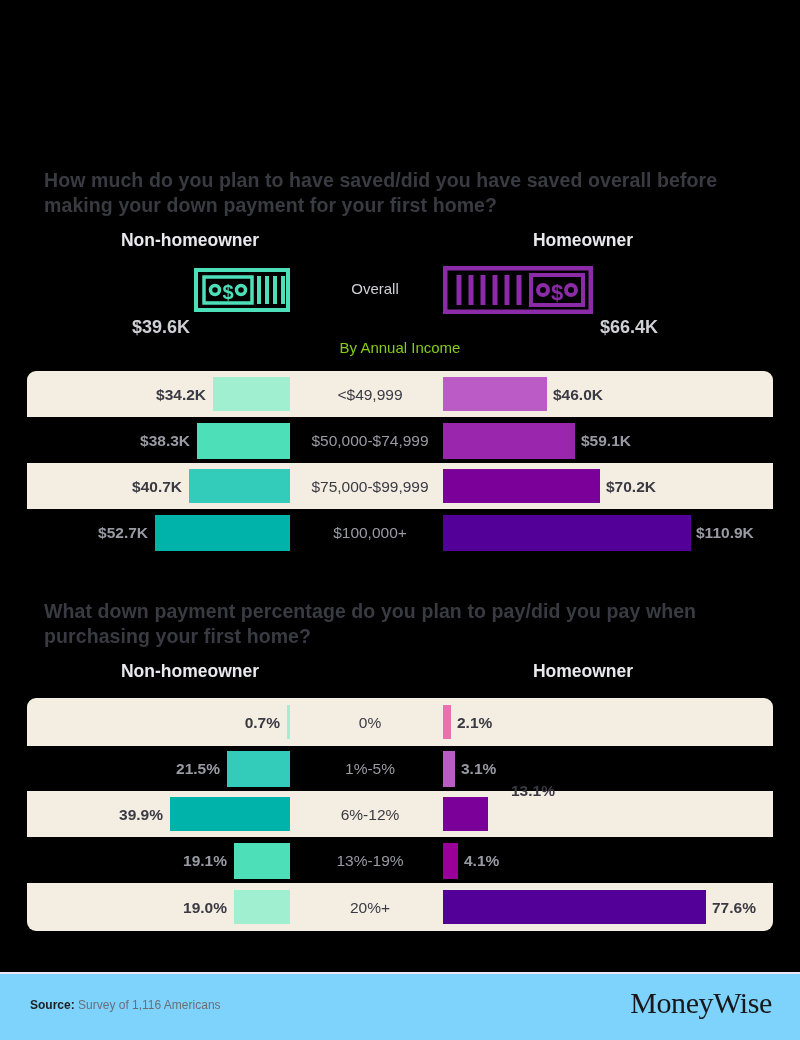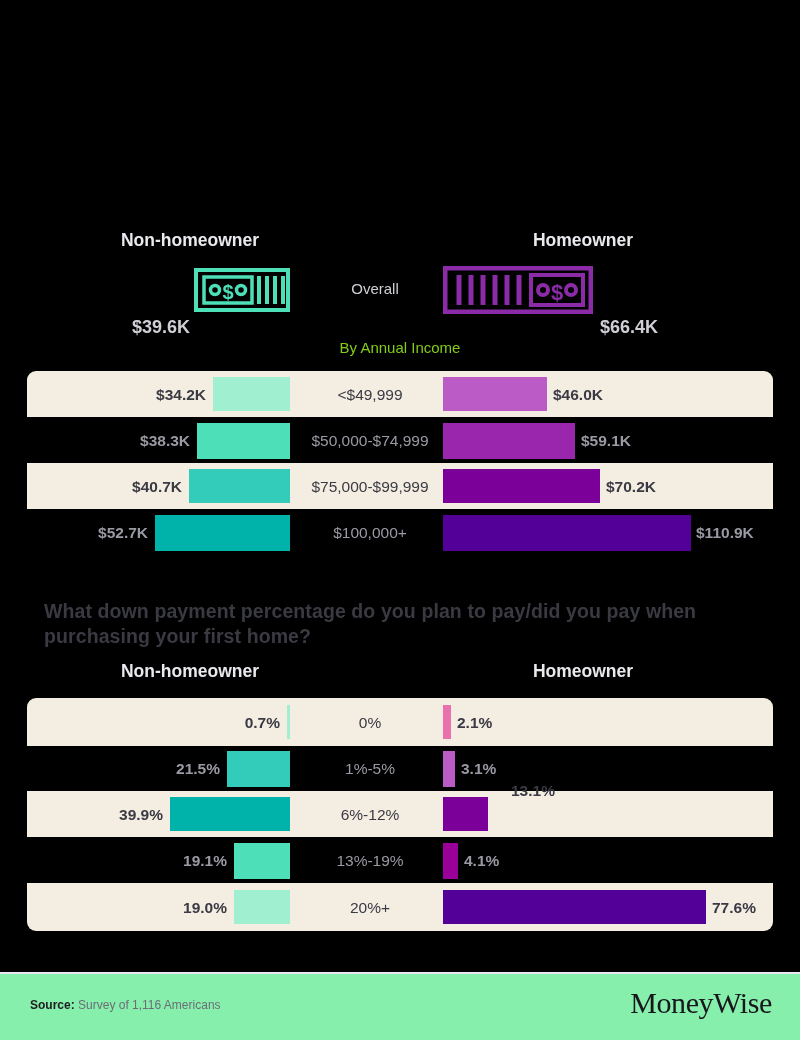--- a/index.html
+++ b/index.html
@@ -77,21 +77,21 @@
   .cat{
     position:absolute;text-align:center;
     font-size:15.5px;
   }
   .on-cream{color:#3a3a44;}
   .on-dark{color:#9a9aa4;}
 
   
   .footer{
     position:absolute;left:0;bottom:0;width:800px;height:68px;
-    background:#86efac;
+    background:#7dd3fc;
   }
   .footer-rule{
     position:absolute;left:0;top:0;width:800px;height:2px;
     background:#ece6f2;
   }
   .source{
     position:absolute;left:30px;top:26px;
     font-size:12px;color:#6d6d77;
   }
   .source b{color:#1d1d22;}
@@ -100,20 +100,21 @@
     font-family:"Liberation Serif",serif;
     font-size:30px;color:#17171c;letter-spacing:-0.4px;
   }
 </style>
 </head>
 <body>
 
 <div class="page">
 
 
+  <div class="question" style="top:168px;">How much do you plan to have saved/did you have saved overall before making your down payment for your first home?</div>
 
   <div class="col-head" style="left:40px;top:230px;width:300px;">Non-homeowner</div>
   <div class="col-head" style="left:440px;top:230px;width:286px;">Homeowner</div>
 
   <div class="overall-val" style="left:118px;top:279px;width:72px;text-align:right;">$39.6K</div>
 
   <div class="bill" style="left:194px;top:268px;">
     <svg width="96" height="44" viewBox="0 0 96 44">
       <rect x="2" y="2" width="92" height="40" fill="none" stroke="#4CDFB8" stroke-width="4"></rect>
       <rect x="10" y="9" width="48" height="26" fill="none" stroke="#4CDFB8" stroke-width="3.5"></rect>

